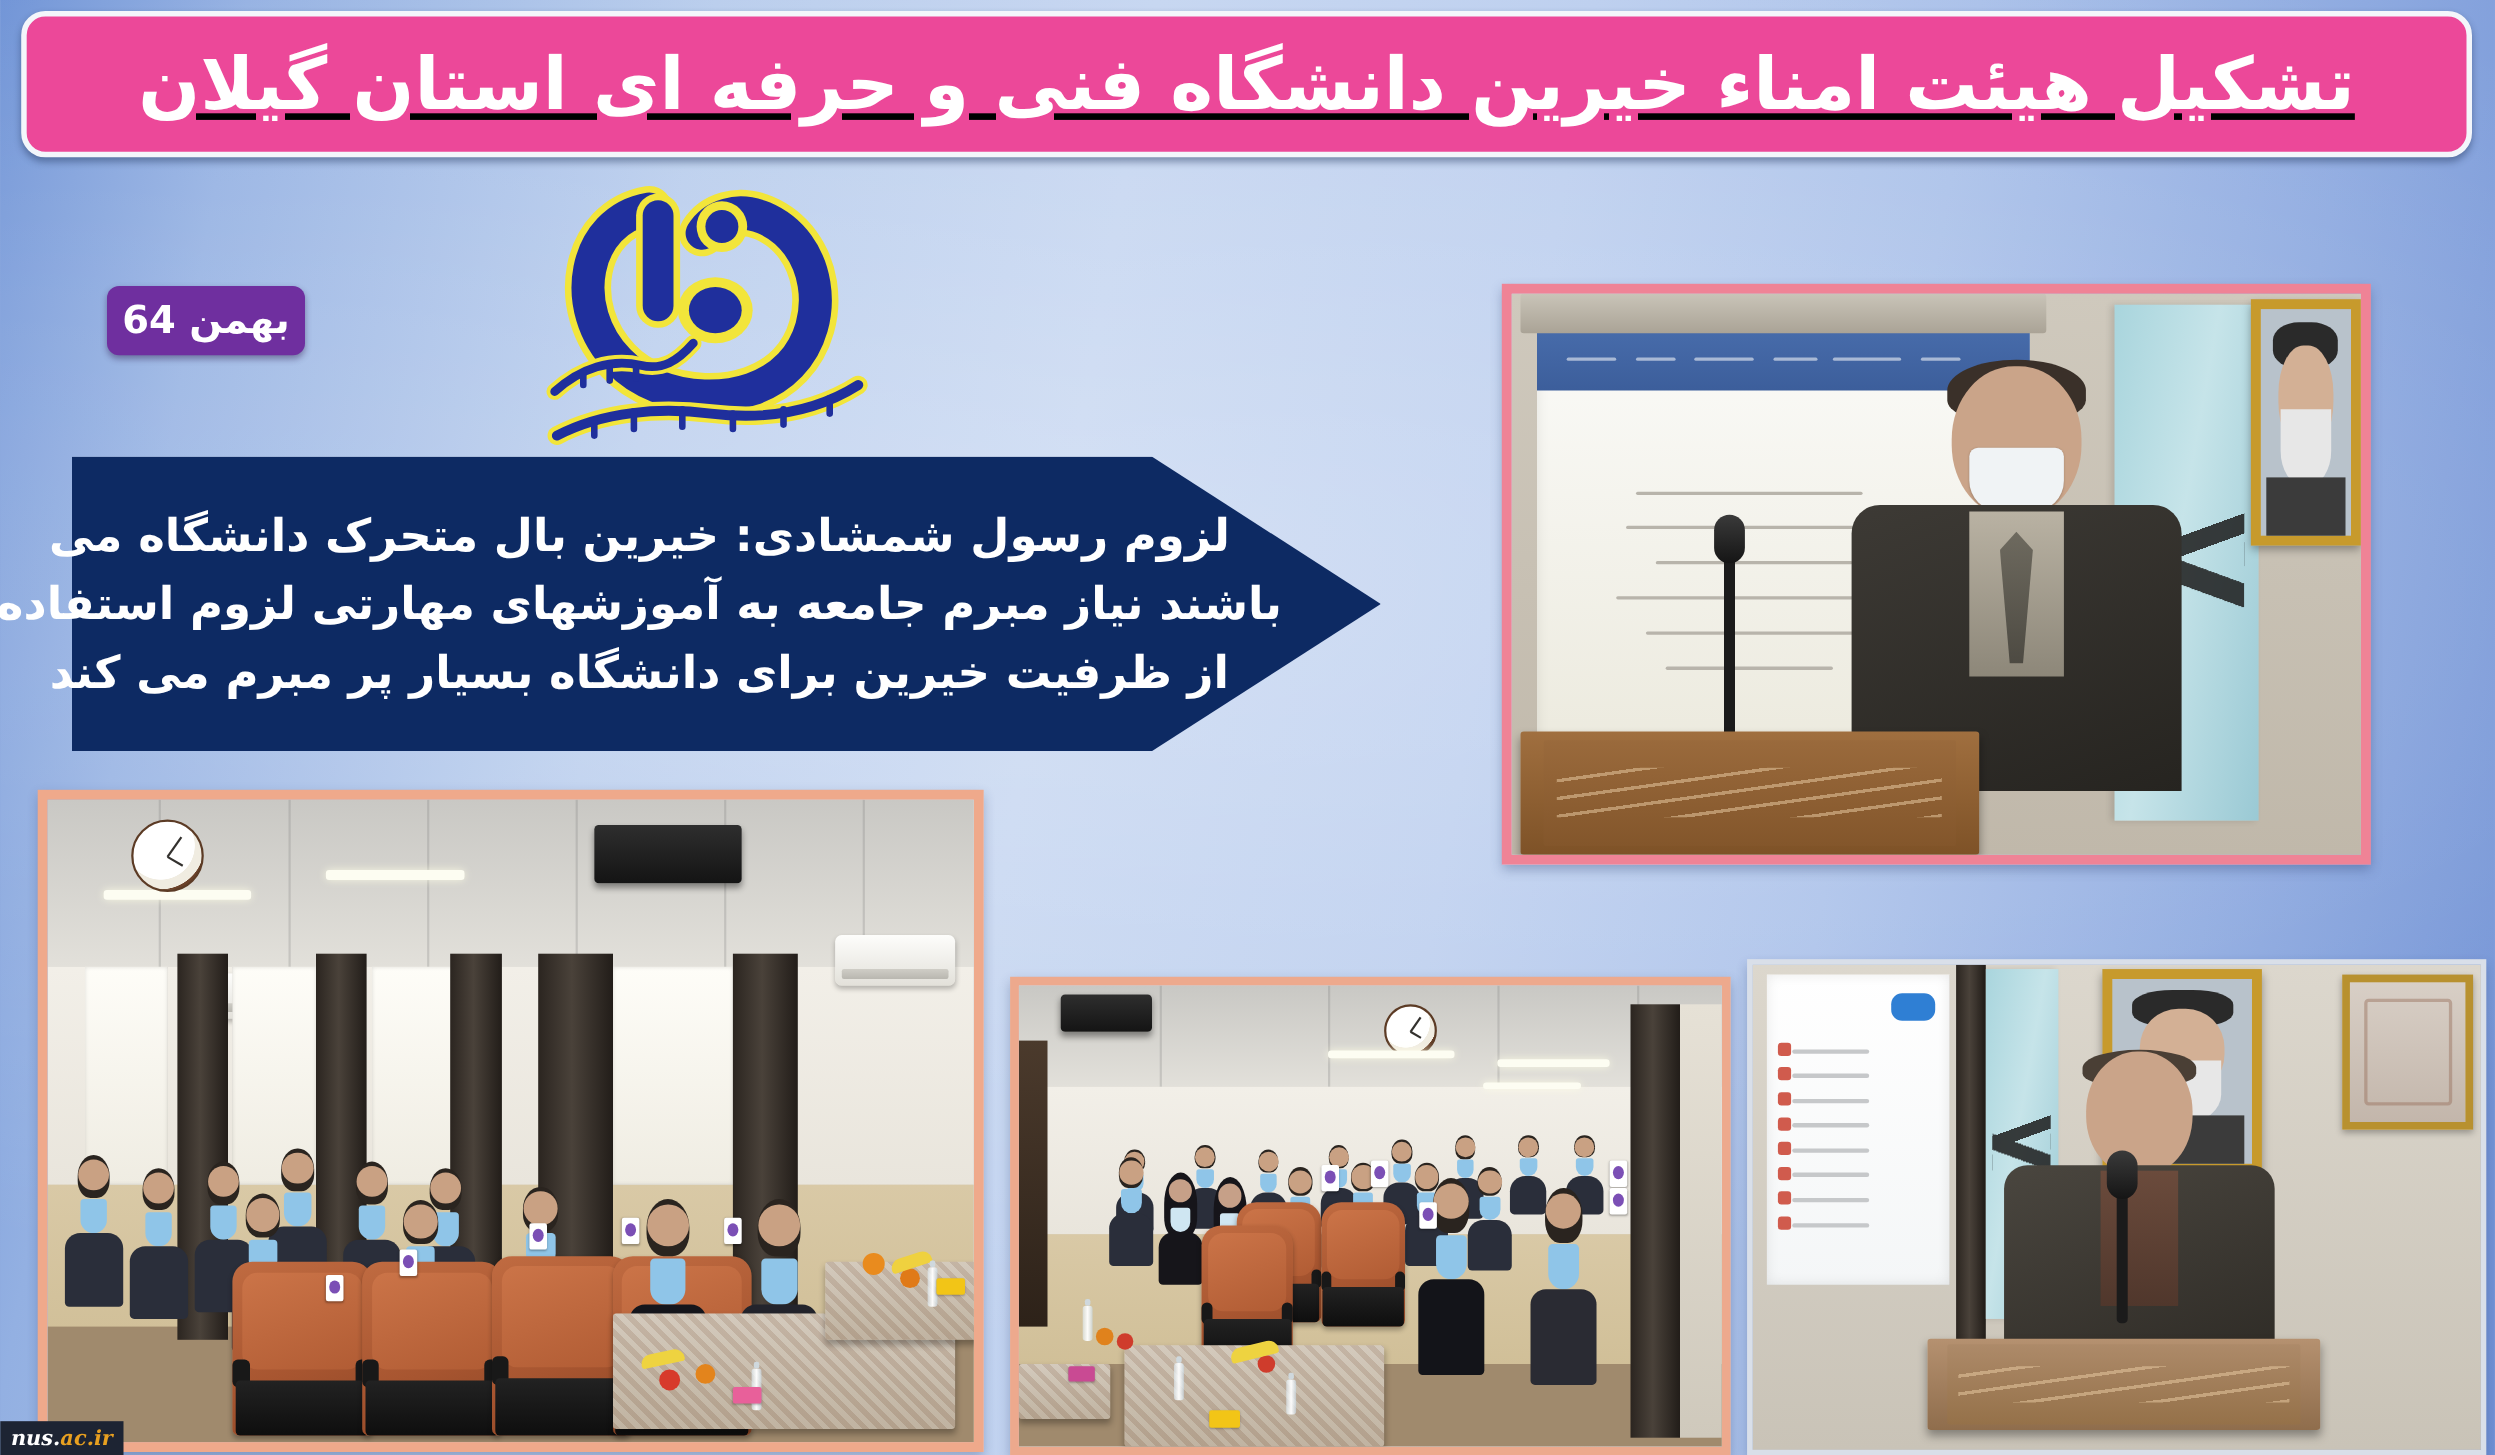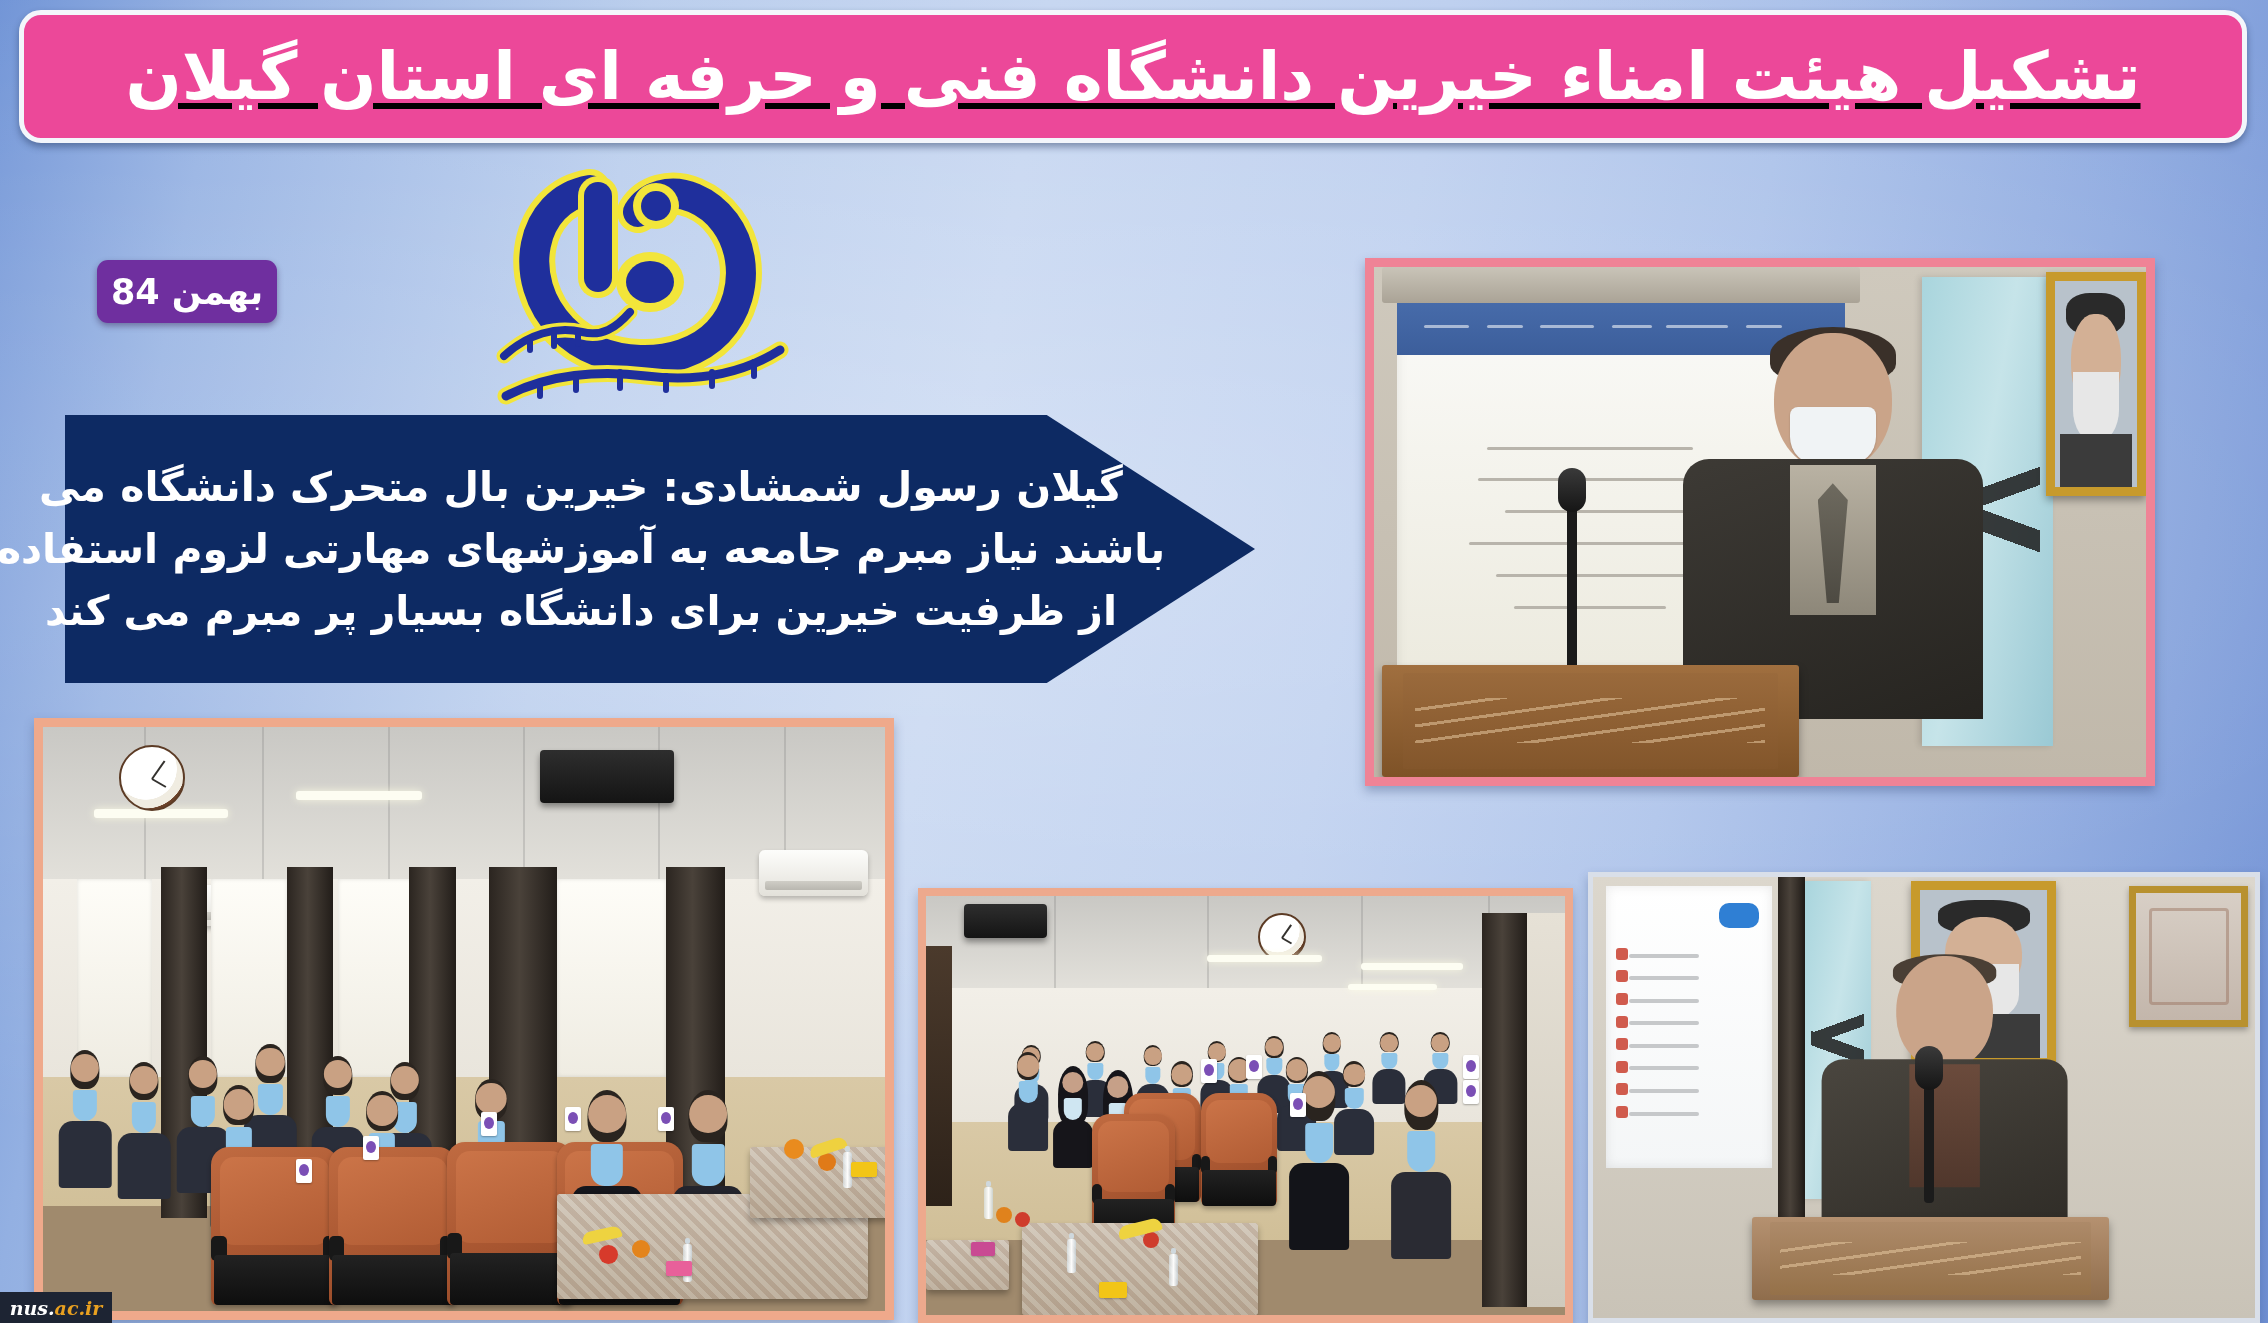--- a/index.html
+++ b/index.html
@@ -266,21 +266,21 @@
 </head>
 <body>
 
 <div id="bg"></div>
 
 <div id="header">
   <div class="ttl">تشکیل هیئت امناء خیرین دانشگاه فنی و حرفه ای استان گیلان</div>
 </div>
 
 <div id="date-badge">
-  <span>بهمن 84</span>
+  <span>بهمن 64</span>
 </div>
 
 <div id="logo">
   <svg viewBox="0 0 340 250" xmlns="http://www.w3.org/2000/svg" aria-hidden="true">
     <g>
 
       <path d="M120 30 C60 40 45 120 92 168 C130 208 210 212 248 172 C286 132 276 60 224 38 C200 28 178 36 168 52" fill="none" stroke="#f2e53a" stroke-width="42" stroke-linecap="round"></path>
       <path d="M120 30 C60 40 45 120 92 168 C130 208 210 212 248 172 C286 132 276 60 224 38 C200 28 178 36 168 52" fill="none" stroke="#1f2f9c" stroke-width="30" stroke-linecap="round"></path>
 
       <path d="M128 36 L128 118" stroke="#f2e53a" stroke-width="40" stroke-linecap="round" fill="none"></path>
@@ -302,21 +302,21 @@
       <path d="M36 236 C78 214 130 210 176 216 C226 222 272 214 310 190" stroke="#1f2f9c" stroke-width="9"></path>
       <path d="M70 222 L70 236 M106 214 L106 230 M150 212 L150 228 M196 216 L196 230 M242 212 L242 226 M284 202 L284 216" stroke="#1f2f9c" stroke-width="6"></path>
     </g>
   </svg>
   <div class="logo-cap">استان گیلان</div>
 </div>
 
 <div id="quote">
   <div class="shape"></div>
   <div class="txt">
-    <span>گیلان رسول شمشادی: خیرین بال متحرک دانشگاه می</span>
+    <span>لزوم رسول شمشادی: خیرین بال متحرک دانشگاه می</span>
     <span>باشند نیاز مبرم جامعه به آموزشهای مهارتی لزوم استفاده</span>
     <span>از ظرفیت خیرین برای دانشگاه بسیار پر مبرم می کند</span>
   </div>
 </div>
 
 <div class="photo" id="photo-main">
   <div class="inner">
     <div class="room" style="background:#cdc7bb;"></div>
     <div class="wall-upper" style="top:0;height:100%;background:linear-gradient(#cfc9bd,#c0b8aa);"></div>
 

